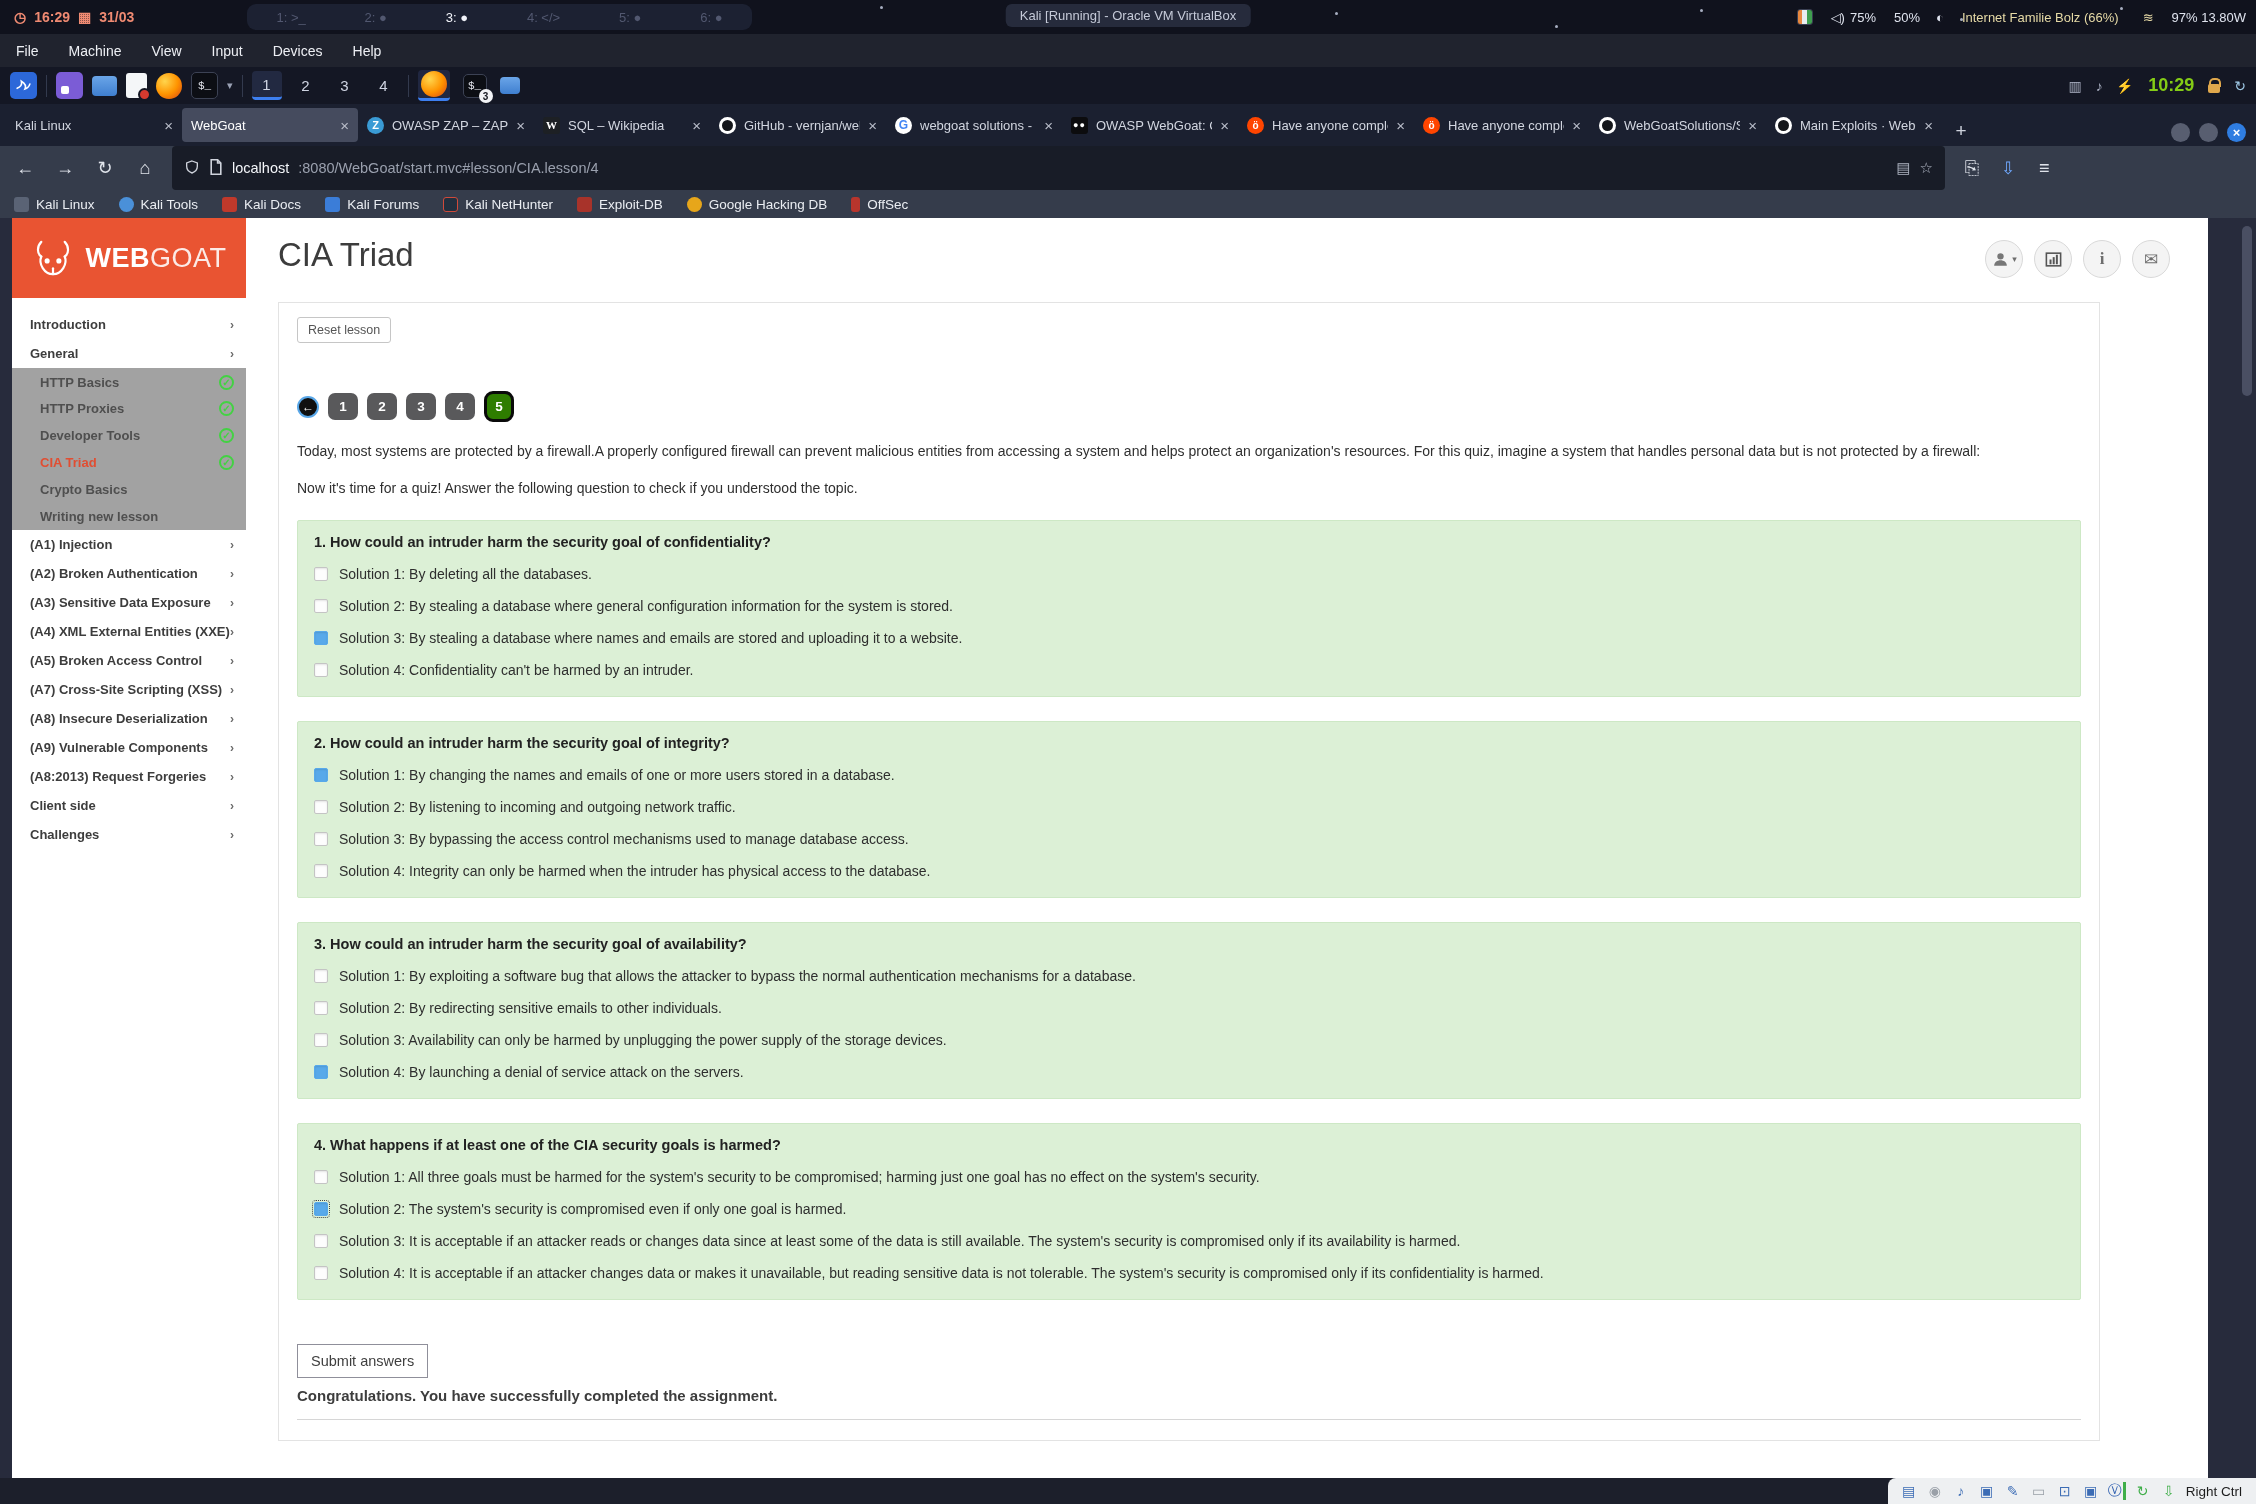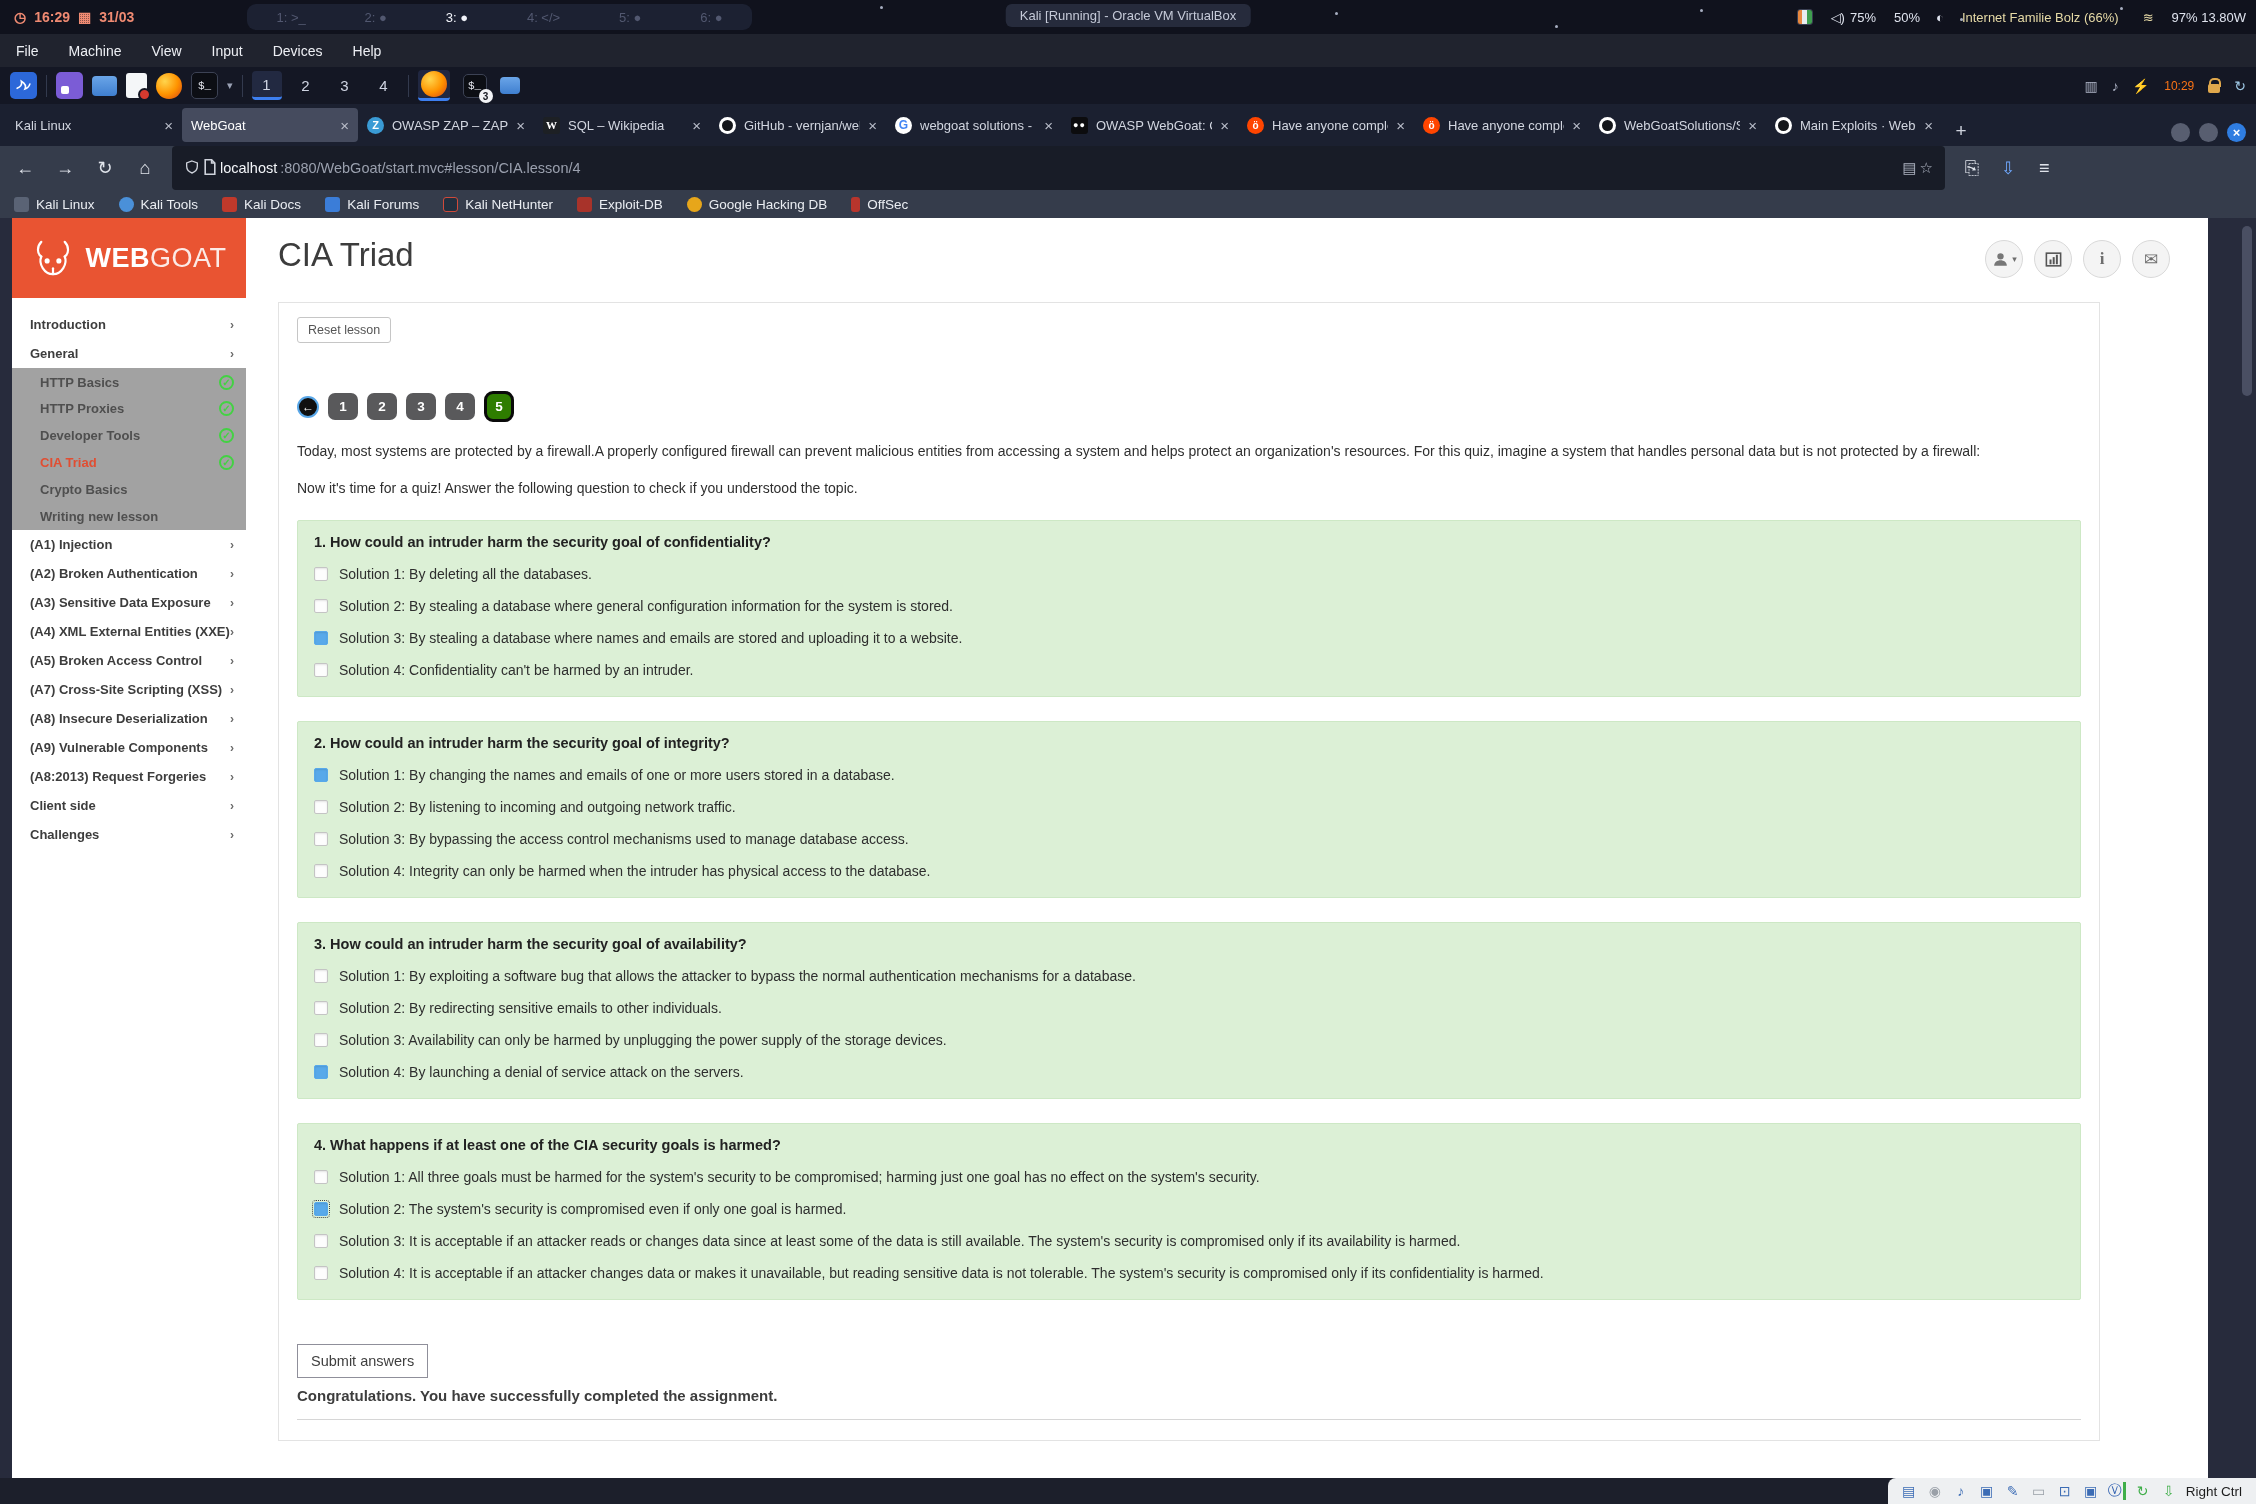--- a/index.html
+++ b/index.html
@@ -43,21 +43,21 @@
   .ffx{width:26px;height:26px;border-radius:50%;background:radial-gradient(circle at 34% 32%,#ffd54d,#ff9400 52%,#e3570e 88%);}
   .kp-term{background:#0c0e14;border:1px solid #3c4254;color:#e8eaf2;font-size:11px;font-family:"Liberation Mono",monospace;}
   .kp-caret{color:#9aa1b4;font-size:11px;}
   .kp-ws{width:30px;height:29px;color:#cfd4e2;font-size:15px;border-radius:4px;}
   .kp-ws.cur{background:#222941;border-bottom:3px solid #3d7ff0;}
   .kp-app{position:relative;width:32px;height:31px;border-radius:4px;}
   .kp-app.cur{background:#202741;border-bottom:3px solid #3d7ff0;}
   .badge{position:absolute;right:-2px;bottom:-2px;width:14px;height:14px;border-radius:50%;background:#f2f3f6;color:#14161f;
     font-size:10px;font-weight:bold;}
   .kp-right{margin-left:auto;display:flex;align-items:center;gap:14px;color:#aeb4c6;font-size:14px;}
-  .kp-clock{color:#f97316;font-weight:normal;font-size:12px;}
+  .kp-clock{color:#84cc16;font-weight:bold;font-size:18px;}
   .lockico{position:relative;width:12px;height:9px;background:#e0a84c;border-radius:2px;margin-top:5px;}
   .lockico:before{content:"";position:absolute;left:1px;top:-6px;width:8px;height:7px;border:2px solid #e0a84c;border-bottom:none;
     border-radius:5px 5px 0 0;}
 
   
   .tabbar{position:absolute;left:0;top:104px;width:2256px;height:42px;background:#1b2030;
     display:flex;align-items:flex-end;padding:0 6px 4px 6px;}
   .tab{width:176px;height:34px;border-radius:4px;display:flex;align-items:center;gap:8px;padding:0 9px;
     color:#d2d6e0;font-size:13px;flex:none;}
   .tab.active{background:#454b5e;color:#fff;}
@@ -74,21 +74,21 @@
   .newtab{width:30px;color:#cfd3dd;font-size:19px;margin-left:4px;}
   .win-ctrls{margin-left:auto;display:flex;gap:9px;align-items:center;padding-right:4px;}
   .wc{width:19px;height:19px;border-radius:50%;background:#585e70;}
   .wc.close{background:#2f7de1;color:#fff;font-size:13px;font-weight:bold;}
 
   
   .navbar{position:absolute;left:0;top:146px;width:2256px;height:44px;background:#353c4b;
     display:flex;align-items:center;padding:0 12px;gap:14px;color:#dfe3ea;}
   .nav-glyph{font-size:18px;width:26px;color:#dfe3ea;}
   .urlbar{height:44px;flex:1;max-width:1773px;background:#181c27;border-radius:4px;display:flex;align-items:center;
-    gap:3px;padding:0 12px;font-size:14.5px;}
+    gap:9px;padding:0 12px;font-size:14.5px;}
   .urlbar .host{color:#f4f6fa;}
   .urlbar .path{color:#9aa0ae;}
   .u-spacer{flex:1;}
   .u-ico{color:#aeb4c2;font-size:15px;}
   .nav-right{display:flex;align-items:center;gap:16px;}
   .dl{color:#6fa8ff;font-size:17px;}
 
   
   .bookmarks{position:absolute;left:0;top:190px;width:2256px;height:28px;background:#353c4b;
     display:flex;align-items:center;gap:24px;padding-left:14px;font-size:13.5px;color:#eaedf2;}

